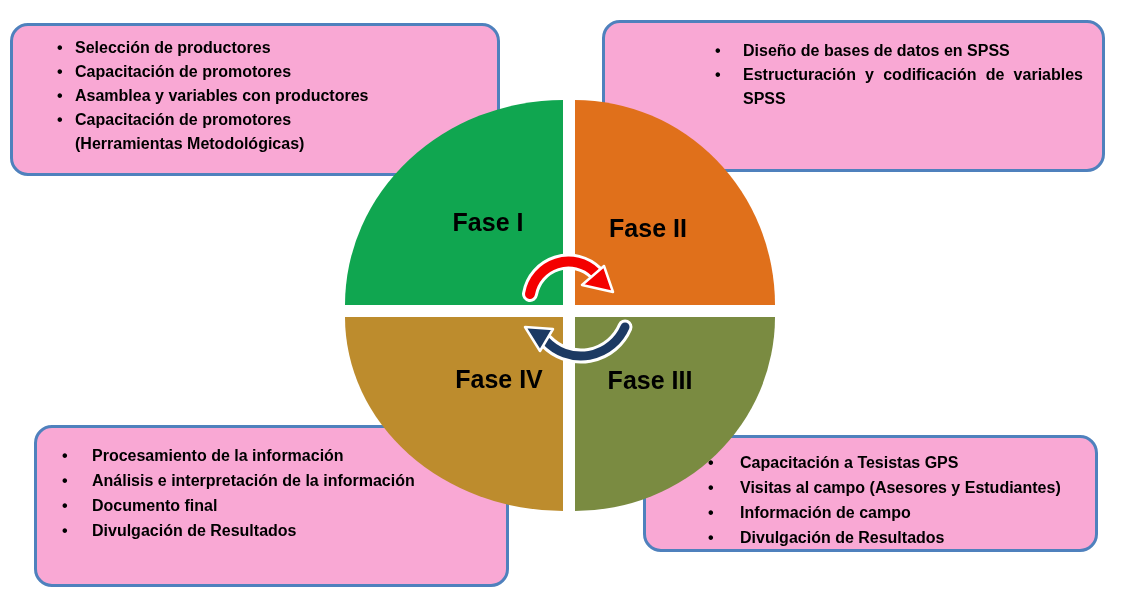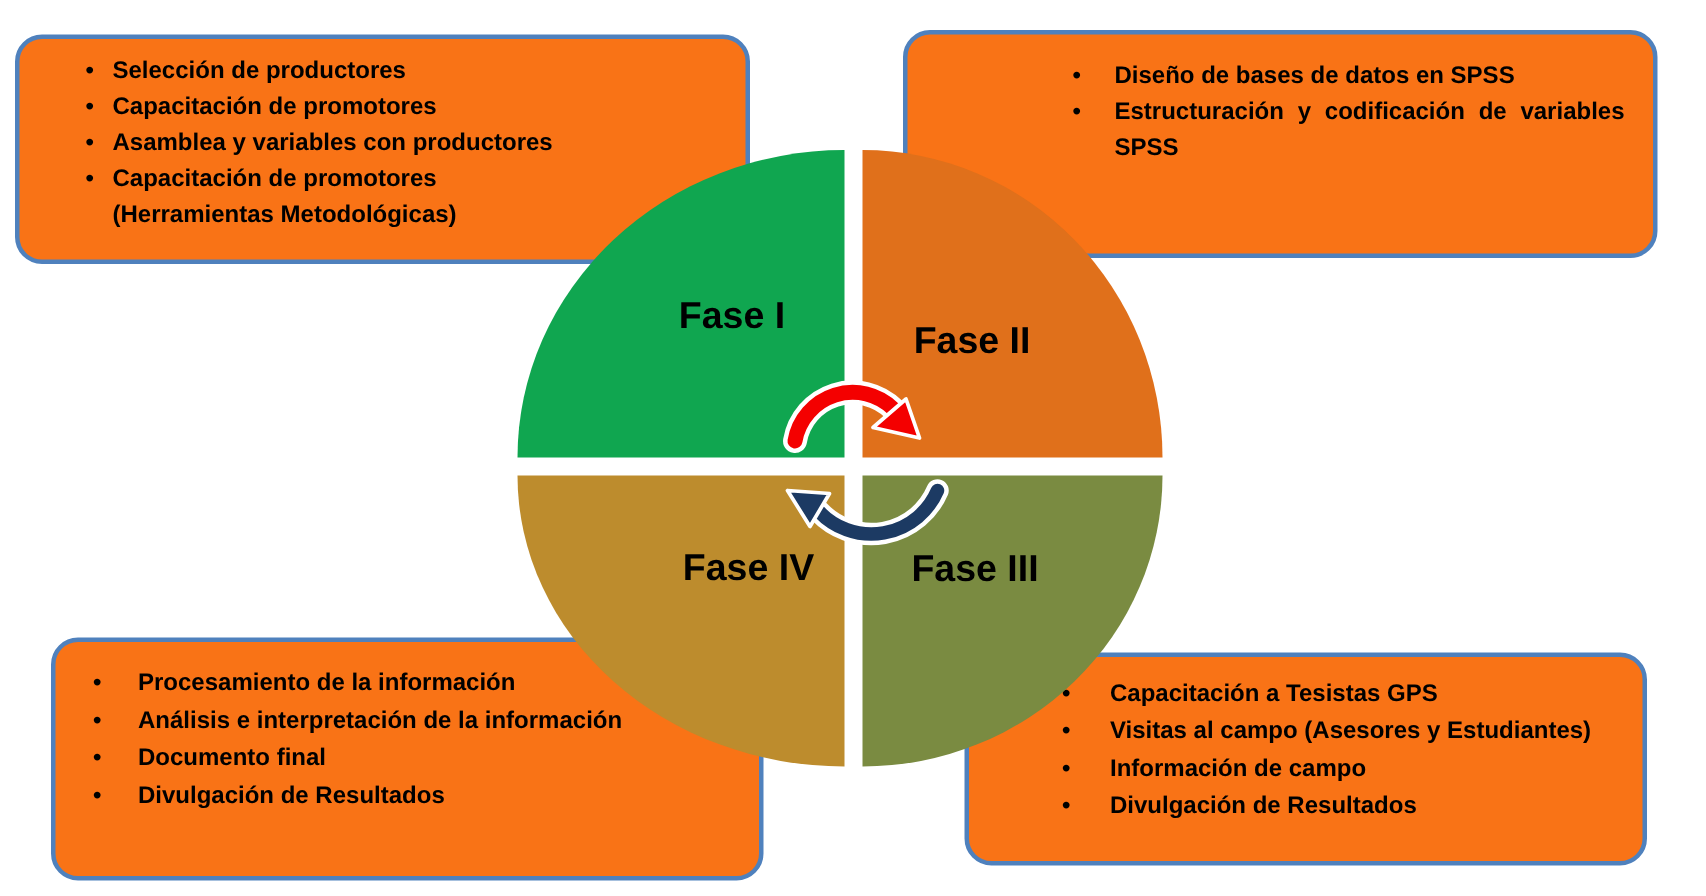--- a/index.html
+++ b/index.html
@@ -2,55 +2,55 @@
 <html style="--c-fase1: #10A650; --c-fase2: #E0701B; --c-fase3: #7A8B41; --c-fase4: #BD8C2D; --arrow-red: #F40000; --arrow-navy: #1C3A63; --box-border: #4F81BD;"><head>
 <meta charset="utf-8">
 <style>
   html,body{margin:0;padding:0;background:#fff;}
   .canvas{
     position:relative;width:1137px;height:597px;background:#ffffff;overflow:hidden;
     font-family:"Liberation Sans", sans-serif;color:#000;
   }
   
   .callout{
-    position:absolute;background:#f97316;
+    position:absolute;background:#f9a8d4;
     border:3px solid var(--box-border);border-radius:18px;
     z-index:1;box-sizing:border-box;
   }
   .callout ul{list-style:none;margin:0;padding:0;font-weight:bold;font-size:16px;}
   .callout li{position:relative;}
   .callout li::before{content:"\2022";position:absolute;left:0;top:0;}
   #box-tl{left:10px;top:23px;width:490px;height:153px;}
   #box-tl ul{margin:10px 0 0 44px;line-height:24px;}
   #box-tl li{padding-left:18px;}
   #box-tr{left:602px;top:20px;width:503px;height:152px;}
   #box-tr ul{margin:16px 0 0 110px;line-height:24px;}
   #box-tr li{padding-left:28px;}
   #box-bl{left:10px;top:425px;width:475px;height:162px;margin-left:24px;}
   #box-bl ul{margin:15px 0 0 25px;line-height:25px;}
   #box-bl li{padding-left:30px;}
-  #box-br{left:643px;top:435px;width:455px;height:142px;}
+  #box-br{left:643px;top:435px;width:455px;height:117px;}
   #box-br ul{margin:12px 0 0 62px;line-height:25px;}
   #box-br li{padding-left:32px;}
   .just{text-align:justify;}
   .mw340{max-width:340px;}
   .mw330{max-width:330px;}
   .pre{white-space:pre-line;}
   
   .pie{position:absolute;left:345px;top:100px;width:430px;height:411px;z-index:2;}
   .quad{position:absolute;}
   .q-tl{left:0;top:0;width:218px;height:205px;border-radius:100% 0 0 0;background:var(--c-fase1);}
   .q-tr{left:230px;top:0;width:200px;height:205px;border-radius:0 100% 0 0;background:var(--c-fase2);}
   .q-bl{left:0;top:217px;width:218px;height:194px;border-radius:0 0 0 100%;background:var(--c-fase4);}
   .q-br{left:230px;top:217px;width:200px;height:194px;border-radius:0 0 100% 0;background:var(--c-fase3);}
   .phase-label{
     position:absolute;transform:translate(-50%,-50%);
     font-size:25px;font-weight:bold;white-space:nowrap;z-index:3;
   }
-  #lbl-f1{left:143px;top:111px;}
+  #lbl-f1{left:143px;top:122px;}
   #lbl-f2{left:303px;top:128px;}
   #lbl-f4{left:154px;top:279px;}
   #lbl-f3{left:305px;top:280px;}
   
   .arrow-svg{position:absolute;z-index:4;overflow:visible;}
   #arrow-top{left:513px;top:243px;width:124px;height:88px;}
   #arrow-bottom{left:510px;top:316px;width:132px;height:58px;}
   .halo{fill:none;stroke:#ffffff;stroke-linecap:round;}
   .stroke-red{fill:none;stroke:var(--arrow-red);stroke-linecap:round;}
   .stroke-navy{fill:none;stroke:var(--arrow-navy);stroke-linecap:round;}

